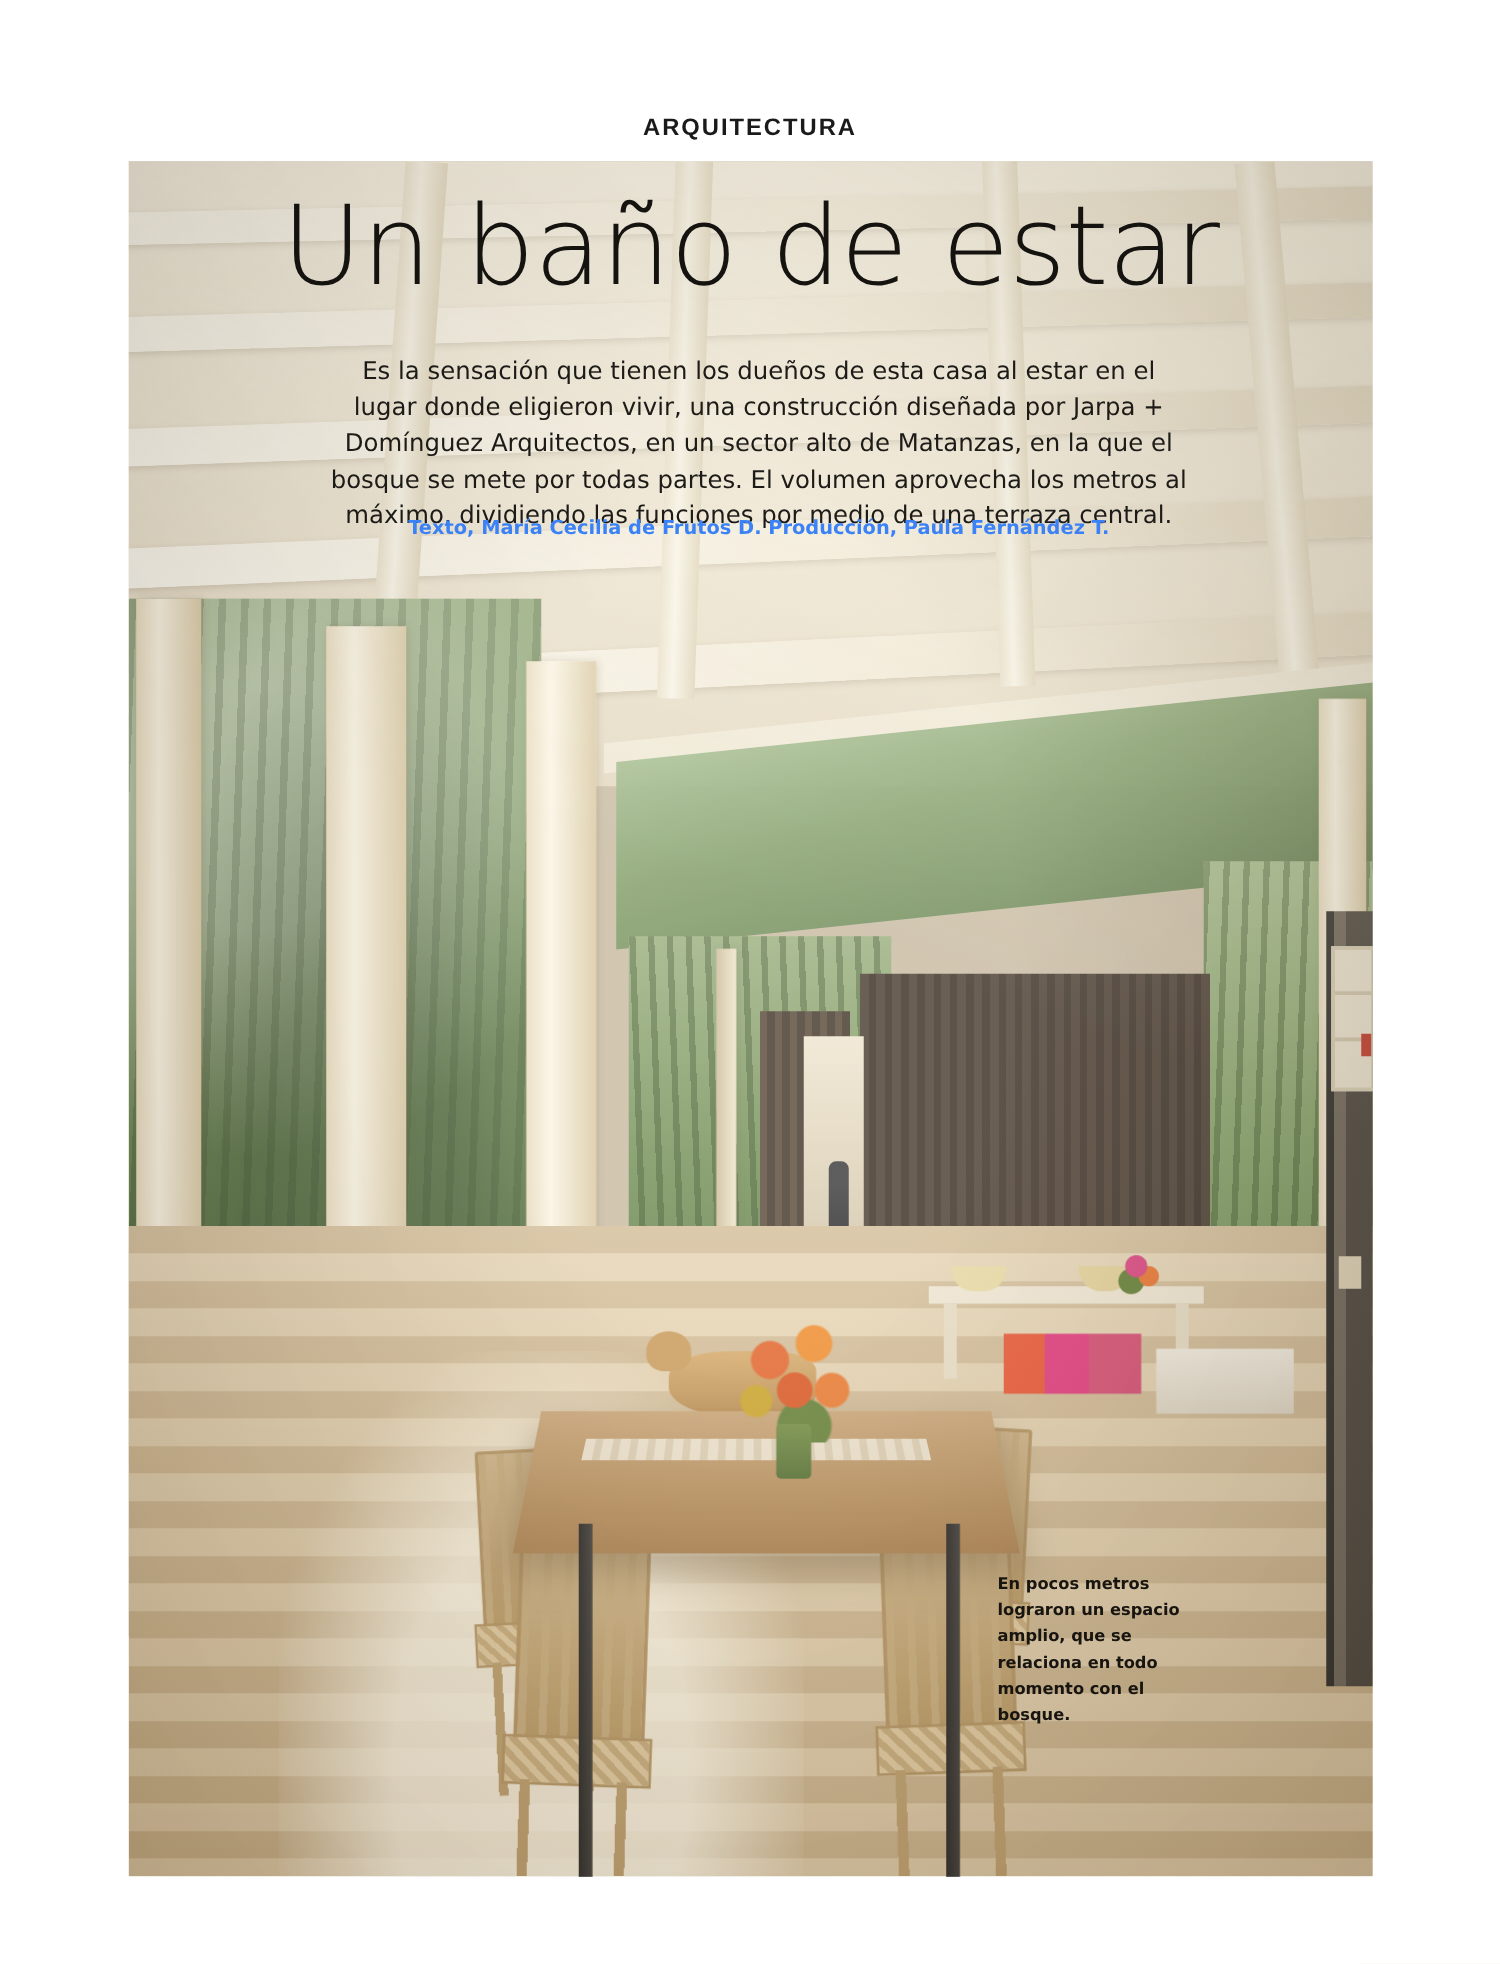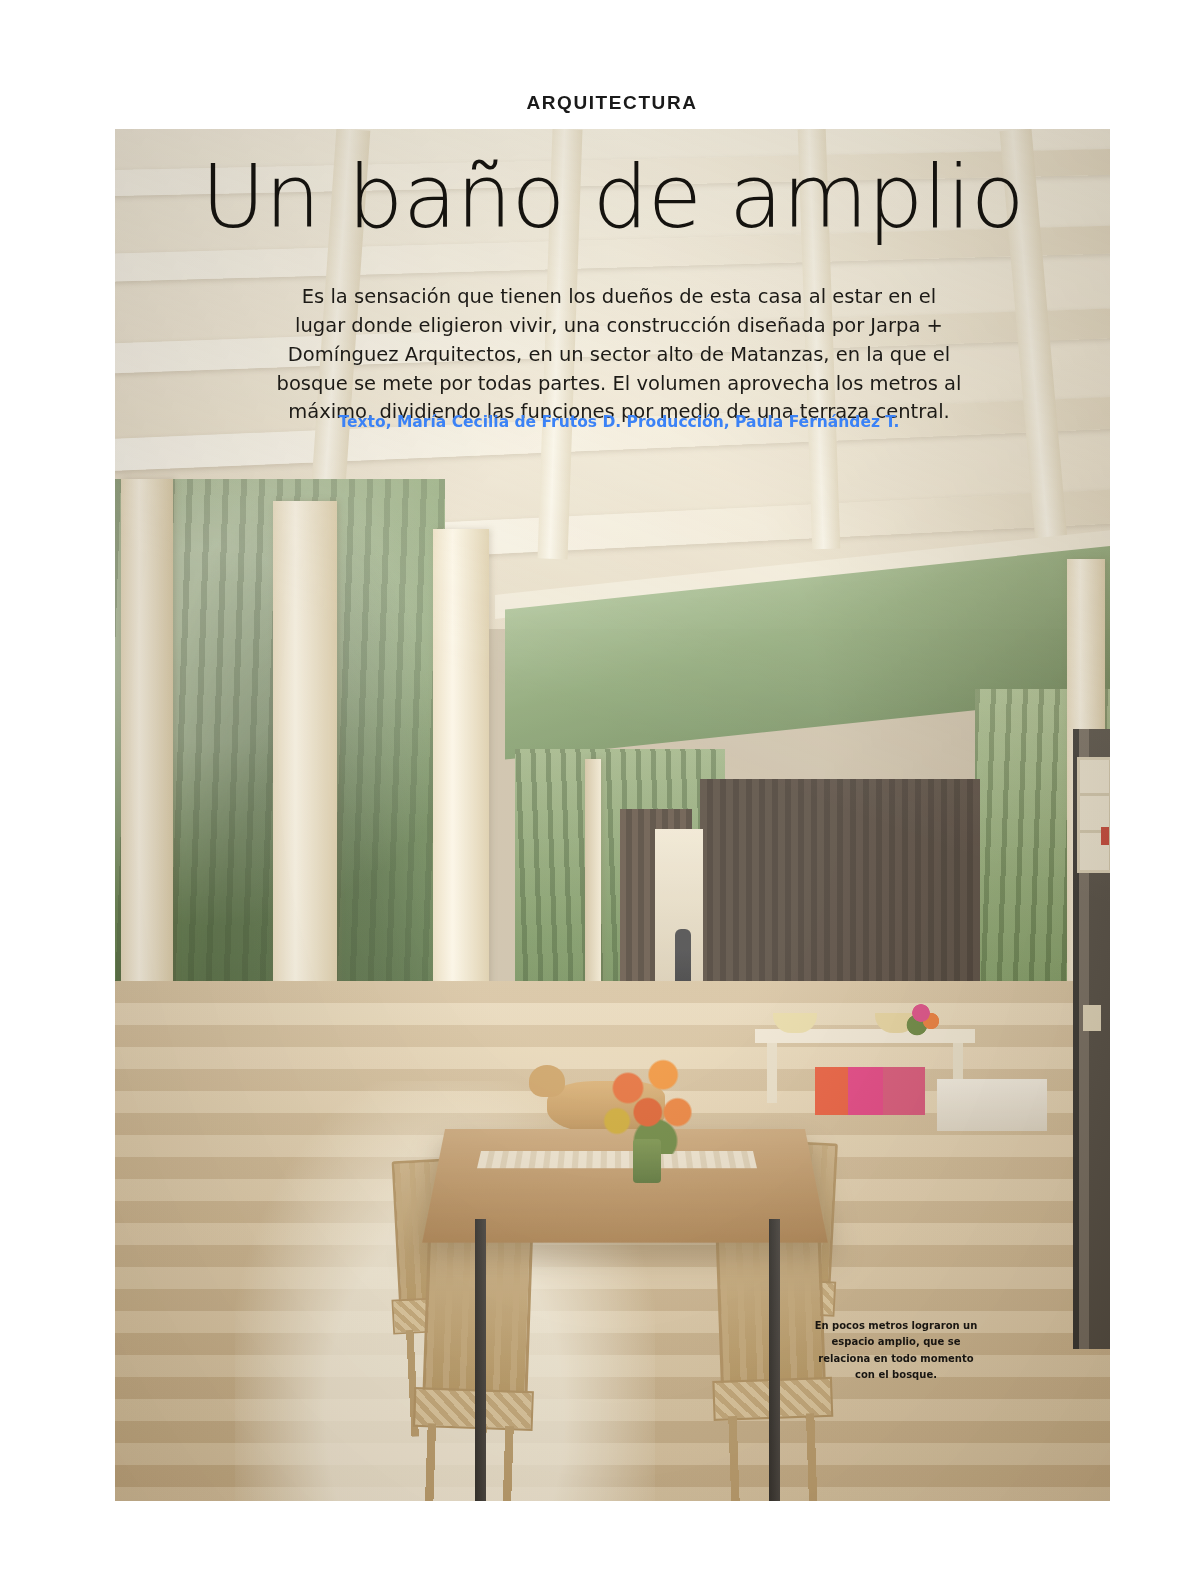--- a/index.html
+++ b/index.html
@@ -10,21 +10,21 @@
   body {
     width: 1200px;
     height: 1571px;
     position: relative;
     font-family: "Liberation Sans", sans-serif;
     overflow: hidden;
   }
 
   .page {
     position: absolute;
-    left: 12px; top: 0;
+    left: 0; top: 0;
     width: 1088px;
     height: 1571px;
     background: #ffffff;
   }
 
   
   .kicker {
     position: absolute;
     left: 0;
     top: 92px;
@@ -373,24 +373,24 @@
     font-size: 15.5px;
     line-height: 1.55;
     color: #3b82f6;
   }
 
   .photo-caption {
     position: absolute;
     right: 128px;
     bottom: 118px;
     width: 172px;
-    text-align: center;
+    text-align: left;
     font-family: "DejaVu Sans", sans-serif;
     font-weight: bold;
-    font-size: 10px;
+    font-size: 13px;
     line-height: 1.62;
     color: #181511;
   }
 </style>
 </head>
 <body>
 
 <div class="page">
 
   <div class="kicker">ARQUITECTURA</div>
@@ -480,21 +480,21 @@
       <div class="bottle"></div>
       <div class="jar"></div>
 
       <div class="sun-overlay"></div>
       <div class="vignette"></div>
     </div>
 
     <div class="photo-caption">En pocos metros lograron un espacio amplio, que se relaciona en todo momento con el bosque.</div>
   </div>
 
-  <div class="headline">Un baño de amplio</div>
+  <div class="headline">Un baño de estar</div>
 
   <div class="standfirst">Es la sensación que tienen los dueños de esta casa al estar en el lugar donde eligieron vivir, una construcción diseñada por Jarpa + Domínguez Arquitectos, en un sector alto de Matanzas, en la que el bosque se mete por todas partes. El volumen aprovecha los metros al máximo, dividiendo las funciones por medio de una terraza central.</div>
 
   <div class="credits">
     <div>Texto, María Cecilia de Frutos D. Producción, Paula Fernández T.</div>
   </div>
 
 </div>
 
 </body></html>

